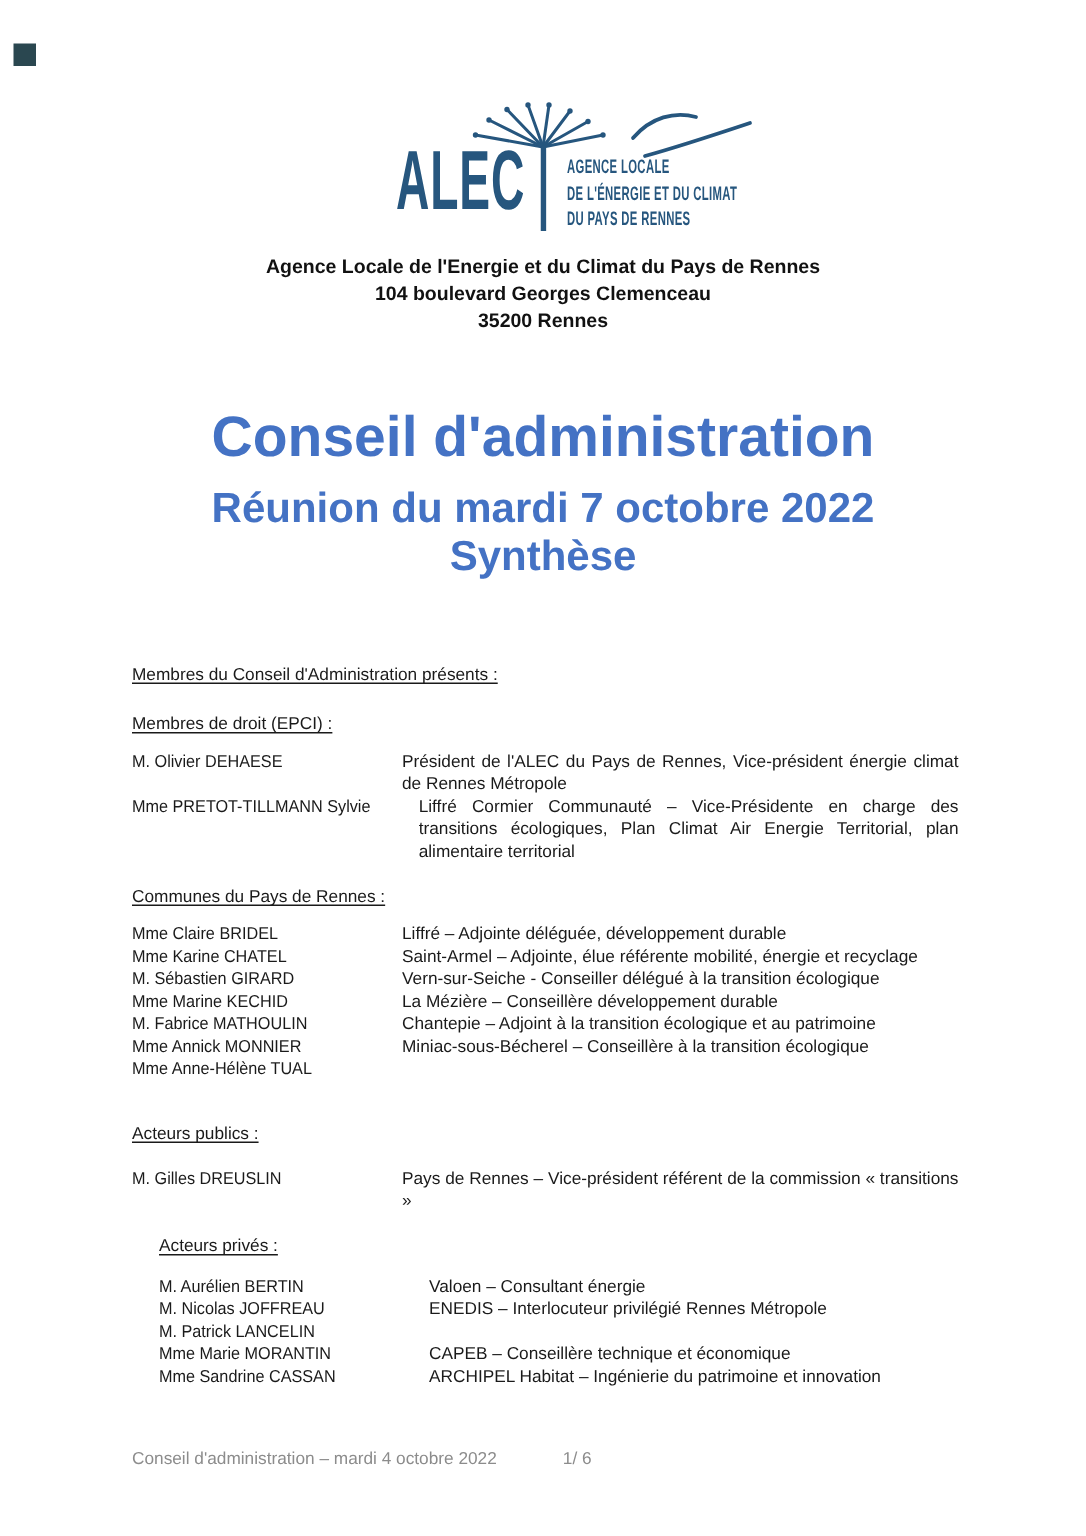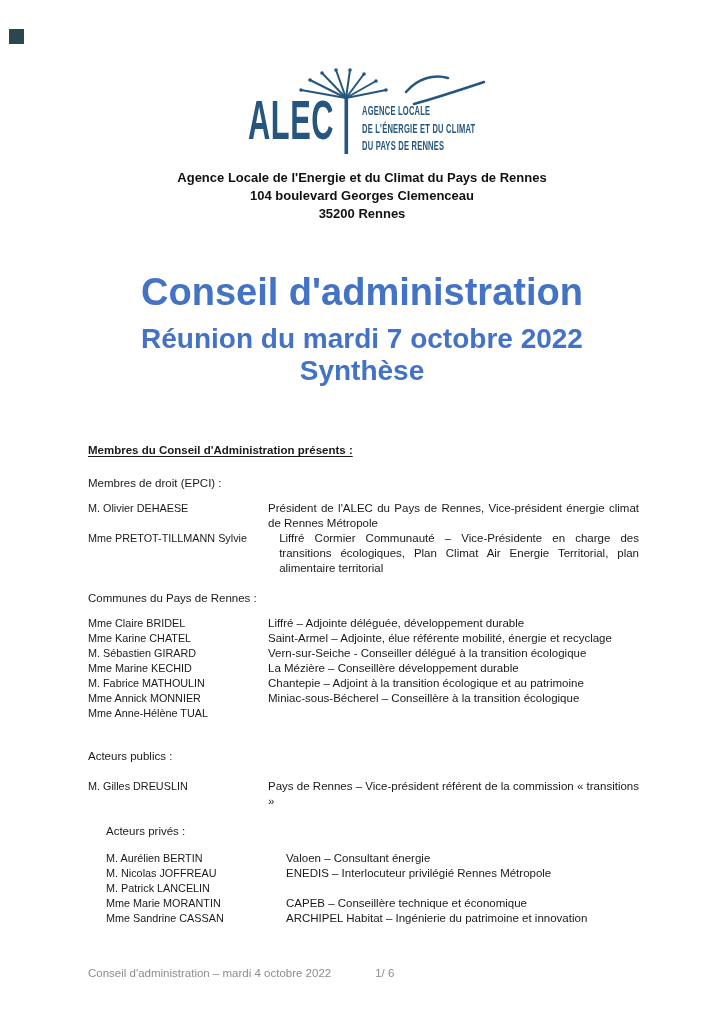--- a/index.html
+++ b/index.html
@@ -4,21 +4,21 @@
 <style>
   html,body { margin:0; padding:0; background:#ffffff; }
   .page {
     position:relative; width:724px; height:1024px; background:#ffffff;
     font-family:"Liberation Sans","DejaVu Sans",sans-serif; color:#1a1a1a;
     overflow:hidden;
   }
   .corner-mark { position:absolute; left:9px; top:29px; width:15px; height:15px; background:#2a4750; }
 
   
-  .logo { position:absolute; left:0; top:0; width:672px; height:170px; }
+  .logo { position:absolute; left:16px; top:0; width:672px; height:170px; }
   .alec-word {
     position:absolute; left:248px; top:92px; font-size:56px; font-weight:bold;
     color:#26567e; transform:scaleX(0.55); transform-origin:left top; letter-spacing:1px; line-height:1;
   }
   .dandelion { position:absolute; left:288px; top:62px; }
   .tagline {
     position:absolute; left:362px; top:102px; color:#26567e; font-weight:bold;
     font-size:13px; line-height:17.5px; letter-spacing:.4px;
     transform:scaleX(0.58); transform-origin:left top; white-space:nowrap;
   }
@@ -26,22 +26,22 @@
   .address { position:absolute; left:0; right:0; top:169px; text-align:center;
     font-size:13px; font-weight:bold; line-height:18px; color:#111; }
 
   .title-main { position:absolute; left:0; right:0; top:270px; text-align:center;
     font-size:38px; font-weight:bold; color:#4472c4; line-height:44px; margin:0; }
   .title-sub { position:absolute; left:0; right:0; top:323px; text-align:center;
     font-size:28px; font-weight:600; color:#4472c4; line-height:32px; }
 
   .content { position:absolute; left:88px; right:85px; top:443px;
     font-size:11.5px; line-height:15px; }
-  .main-heading { font-weight:bold; text-decoration:underline; text-underline-offset:2px; }
-  .sec-heading { text-underline-offset:2px; }
+  .main-heading { font-weight:normal; text-decoration:underline; text-underline-offset:2px; }
+  .sec-heading { text-decoration:underline; text-underline-offset:2px; }
   .s0 { margin-top:18px; } .s0 .rows { margin-top:10px; }
   .s1 { margin-top:15px; } .s1 .rows { margin-top:10px; }
   .s2 { margin-top:28px; } .s2 .rows { margin-top:15px; }
   .s3 { margin-top:15px;margin-left:18px; } .s3 .rows { margin-top:12px; }
   .row { display:flex;gap:22px; }
   .name { flex:0 0 158px; }
   .name span { display:inline-block; white-space:nowrap; transform:scaleX(0.94); transform-origin:0 50%; }
   .desc { flex:1; text-align:justify; }
 
   .footer { position:absolute; left:88px; right:85px; top:966px; display:flex;

